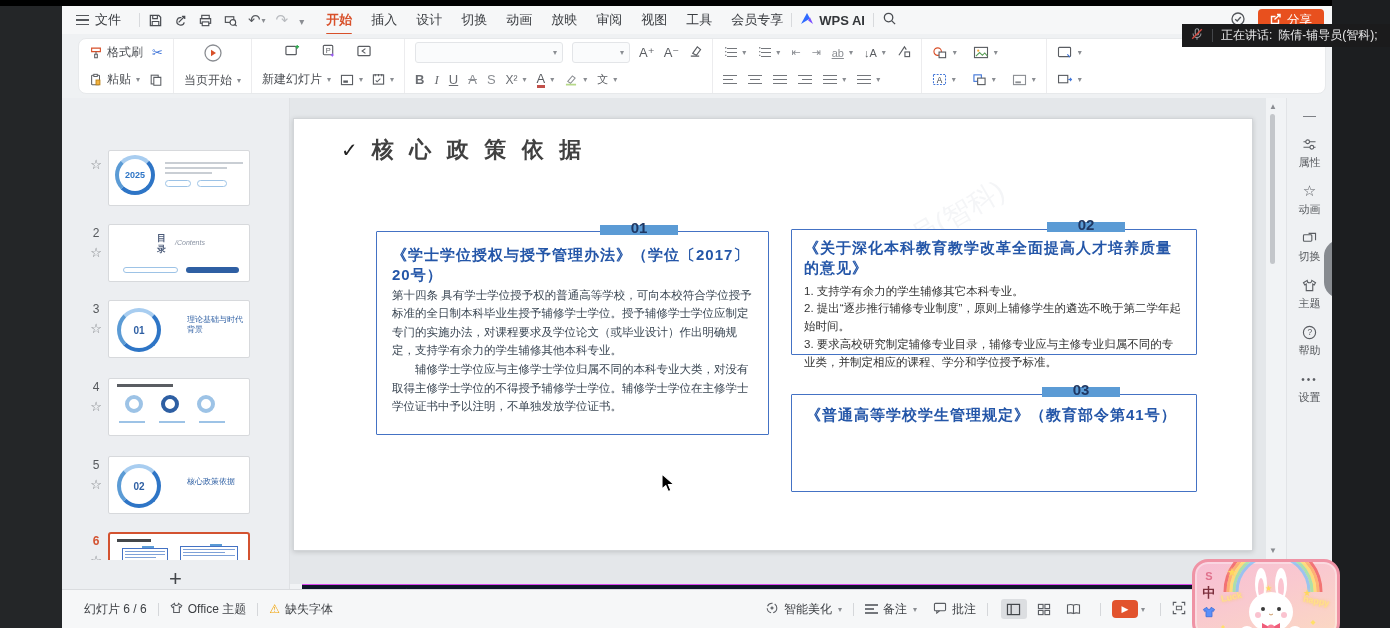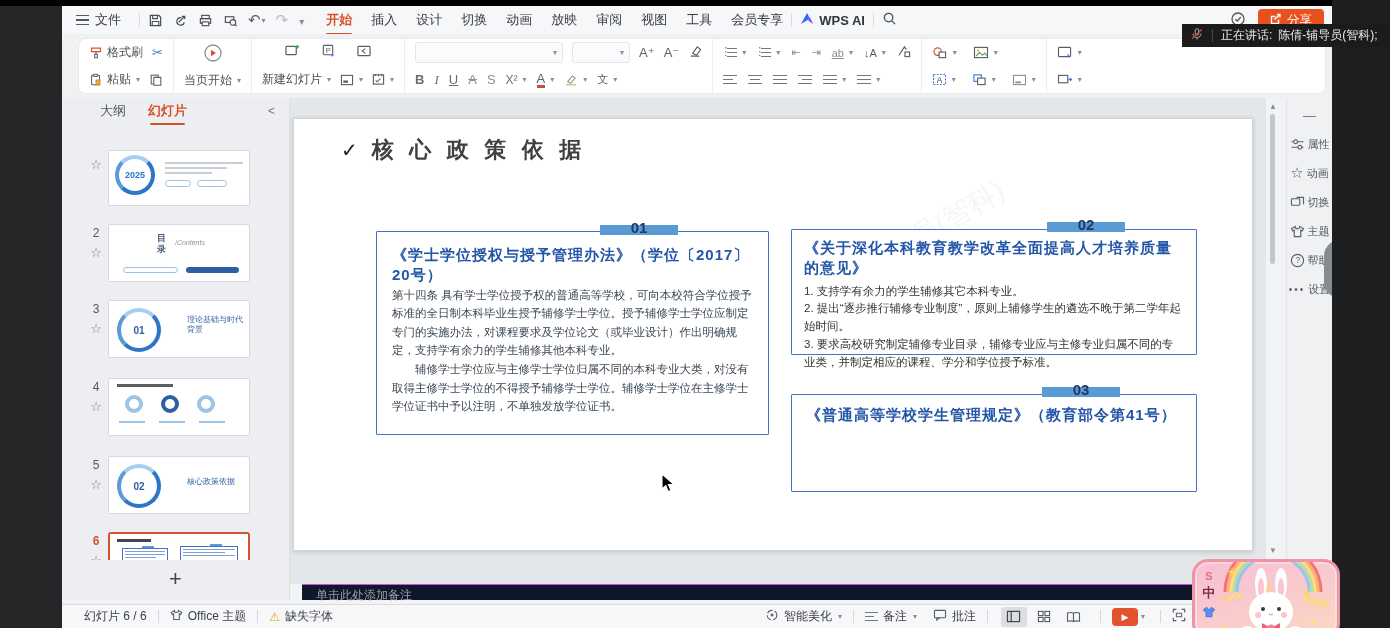--- a/index.html
+++ b/index.html
@@ -102,30 +102,30 @@
   .box3 .numtab { left:250px; top:-8px; }
 
   
   .scrollcol { position:absolute; left:1204px; top:92px; width:14px; height:486px; color:#8a8d92; font-size:8px; }
   .scrollcol .sc { position:absolute; left:0; width:100%; text-align:center; }
   .sc-thumb { position:absolute; left:4px; width:5px; top:16px; height:150px; background:#c3c6ca; border-radius:3px; }
 
   
   .rightrail { position:absolute; left:1224px; top:92px; width:46px; bottom:28px; background:#eff1f3; border-left:1px solid #e2e4e7; display:flex; flex-direction:column; align-items:center; padding-top:10px; gap:13px; }
   .rr-collapse { color:#6e7176; font-size:13px; }
-  .rr-item { display:flex; flex-direction:row; align-items:center; gap:3px; color:#55585c; font-size:11px; }
+  .rr-item { display:flex; flex-direction:column; align-items:center; gap:3px; color:#55585c; font-size:11px; }
   .rr-item .ric { height:16px; display:flex; align-items:center; justify-content:center; color:#5a5d62; }
   .drawer-handle { position:absolute; left:1262px; top:234px; width:16px; height:58px; background:#878b90; border-radius:30px 0 0 30px; }
 
   
   .notesbar { position:absolute; left:240px; top:578px; width:976px; height:16px; background:#0f172a; border-top:1px solid #d946ef; }
   .notesbar span { position:absolute; left:14px; top:2px; font-size:12px; color:#9aa0a6; }
 
   
-  .statusbar { position:absolute; left:0; bottom:0; width:100%; height:24px; background:#f6f7f8; border-top:1px solid #dadcdf; display:flex; align-items:center; font-size:12px; color:#3c3f43; padding:0 10px 0 22px; }
+  .statusbar { position:absolute; left:0; bottom:0; width:100%; height:39px; background:#f6f7f8; border-top:1px solid #dadcdf; display:flex; align-items:center; font-size:12px; color:#3c3f43; padding:0 10px 0 22px; }
   .sb-item { display:flex; align-items:center; gap:5px; white-space:nowrap; }
   .sb-div { width:1px; height:13px; background:#d5d7da; margin:0 11px; }
   .warn { color:#f0a202; font-size:12px; }
   .sb-right { margin-left:auto; display:flex; align-items:center; }
   .viewbtn { width:26px; height:20px; display:flex; align-items:center; justify-content:center; border-radius:3px; margin:0 2px; }
   .viewbtn.active { background:#dcdee1; }
   .playbtn { width:26px; height:18px; background:#e2532d; border-radius:4px; color:#fff; font-size:9px; display:flex; align-items:center; justify-content:center; border:none; }
 
   
   .meetbar { position:absolute; left:1182px; top:24px; width:208px; height:23px; background:#1b1b1c; display:flex; align-items:center; gap:8px; padding:0 8px; z-index:60; }
@@ -527,25 +527,20 @@
                 </svg>
               </span>
               <i class="car">▾</i>
             </span>
           </div>
       </div>
     </div>
   </div>
 
   <div class="leftpanel">
-    <div class="lp-head">
-      <span class="lp-tab">大纲</span>
-      <span class="lp-tab active">幻灯片</span>
-      <span class="lp-collapse">&lt;</span>
-    </div>
     <div class="thumbs">
 
       <div class="titem" style="top:22px;">
         <div class="tmeta"><span></span><span class="star">☆</span></div>
         <div class="thumb" style="height:56px;">
           <div class="t-ring" style="width:40px;height:40px;left:6px;top:4px;">
               <span class="badge" style="font-size:9px;color:#2e75c6;">2025</span>
             </div>
           <div class="t-side t-lines" style="left:56px;top:8px;"><i></i><i style="width:80%;"></i><i style="width:60%;"></i>
             <span style="display:inline-block;width:26px;height:7px;border:1px solid #9dc3e6;border-radius:4px;margin-top:3px;"></span>

